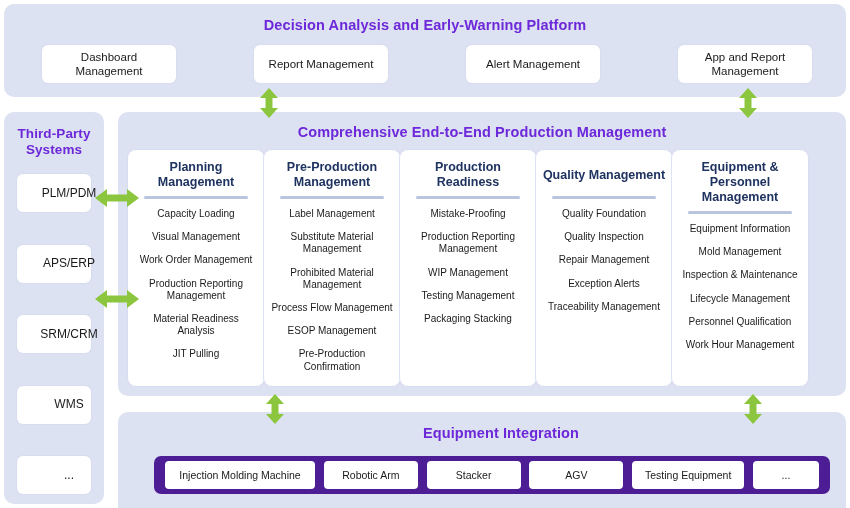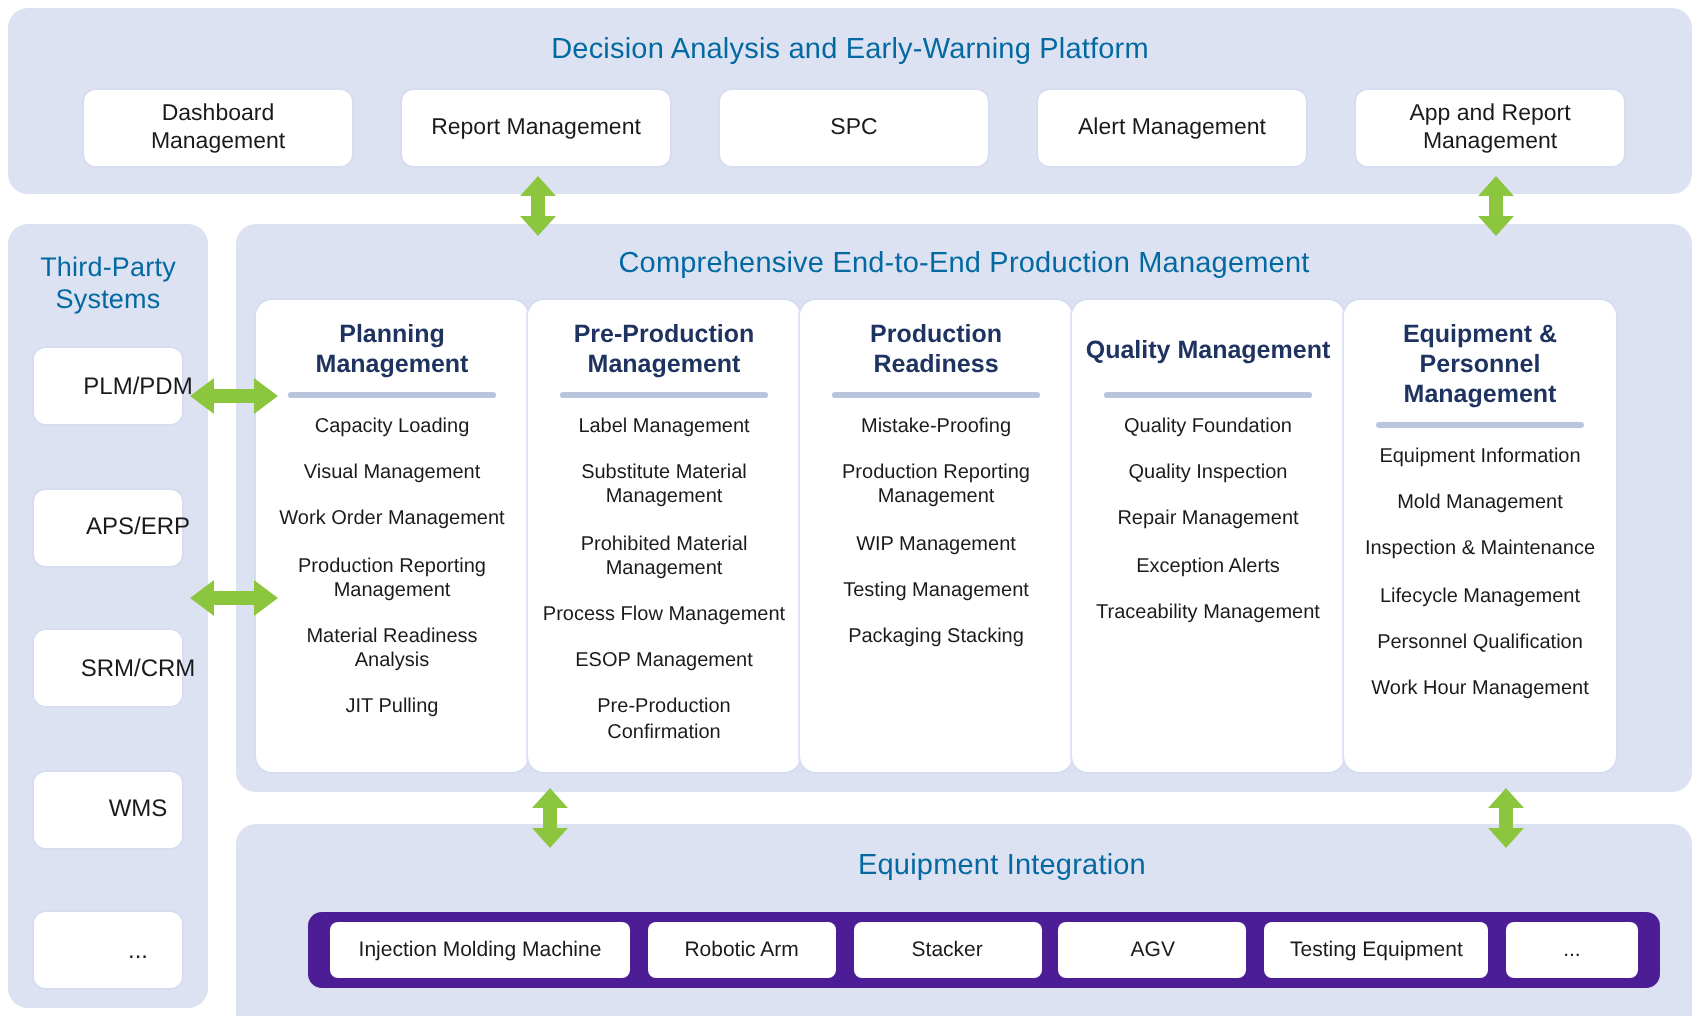--- a/index.html
+++ b/index.html
@@ -12,23 +12,23 @@
   #root { position: relative; width: 850px; height: 508px; }
 
   
   .panel {
     position: absolute;
     background: #dde2f2;
     border-radius: 10px;
   }
   .panel-title {
     text-align: center;
-    color: #0369a1;
+    color: #6d28d9;
     font-size: 14.5px;
-    font-weight: 400;
+    font-weight: 700;
     letter-spacing: .1px;
   }
 
   
   #top-panel { left: 4px; top: 4px; width: 842px; height: 93px; }
   #top-title { margin-top: 13px; }
   #top-boxes {
     position: absolute; left: 38px; top: 41px;
     width: 770px; height: 38px;
     display: flex; justify-content: space-between;
@@ -141,21 +141,20 @@
 </head>
 <body>
 
 <div id="root">
 
   <div class="panel" id="top-panel">
     <div class="panel-title" id="top-title">Decision Analysis and Early-Warning Platform</div>
     <div id="top-boxes">
       <div class="pill w-dash">Dashboard Management</div>
       <div class="pill w-report">Report Management</div>
-      <div class="pill w-spc">SPC</div>
       <div class="pill w-alert">Alert Management</div>
       <div class="pill w-app">App and Report Management</div>
     </div>
   </div>
 
   <div class="panel" id="side-panel">
     <div class="panel-title" id="side-title">Third-Party Systems</div>
     <div id="side-boxes">
       <div class="pill">PLM/PDM</div>
       <div class="pill">APS/ERP</div>

